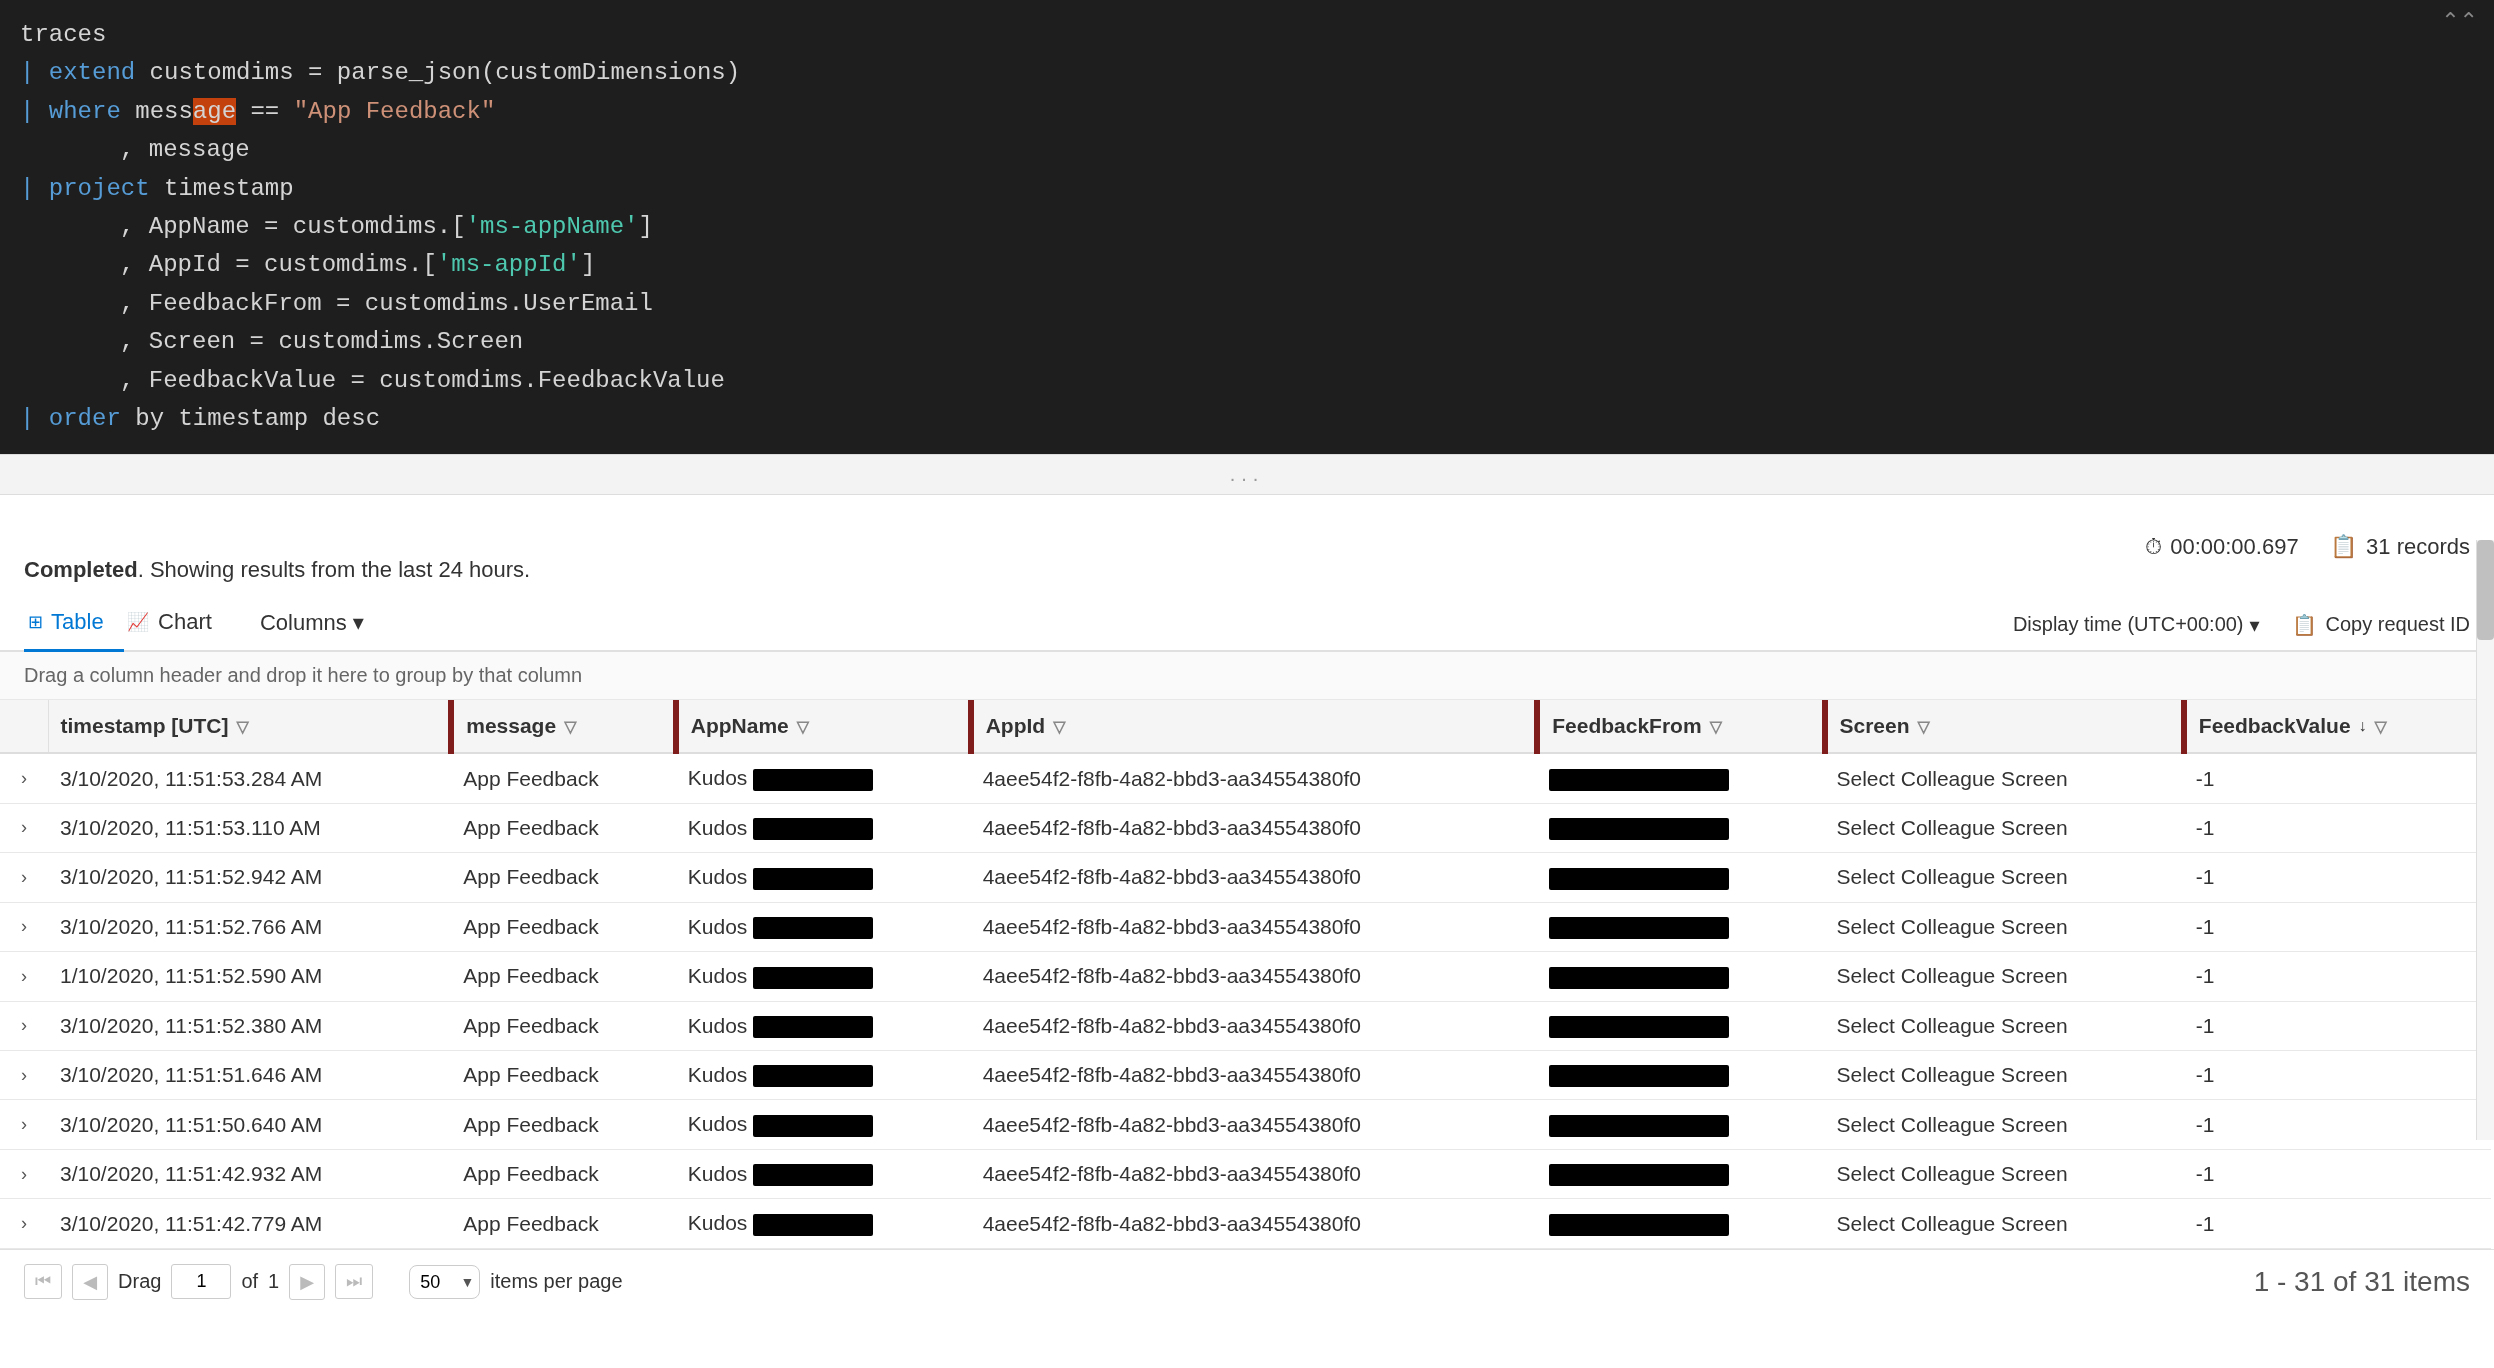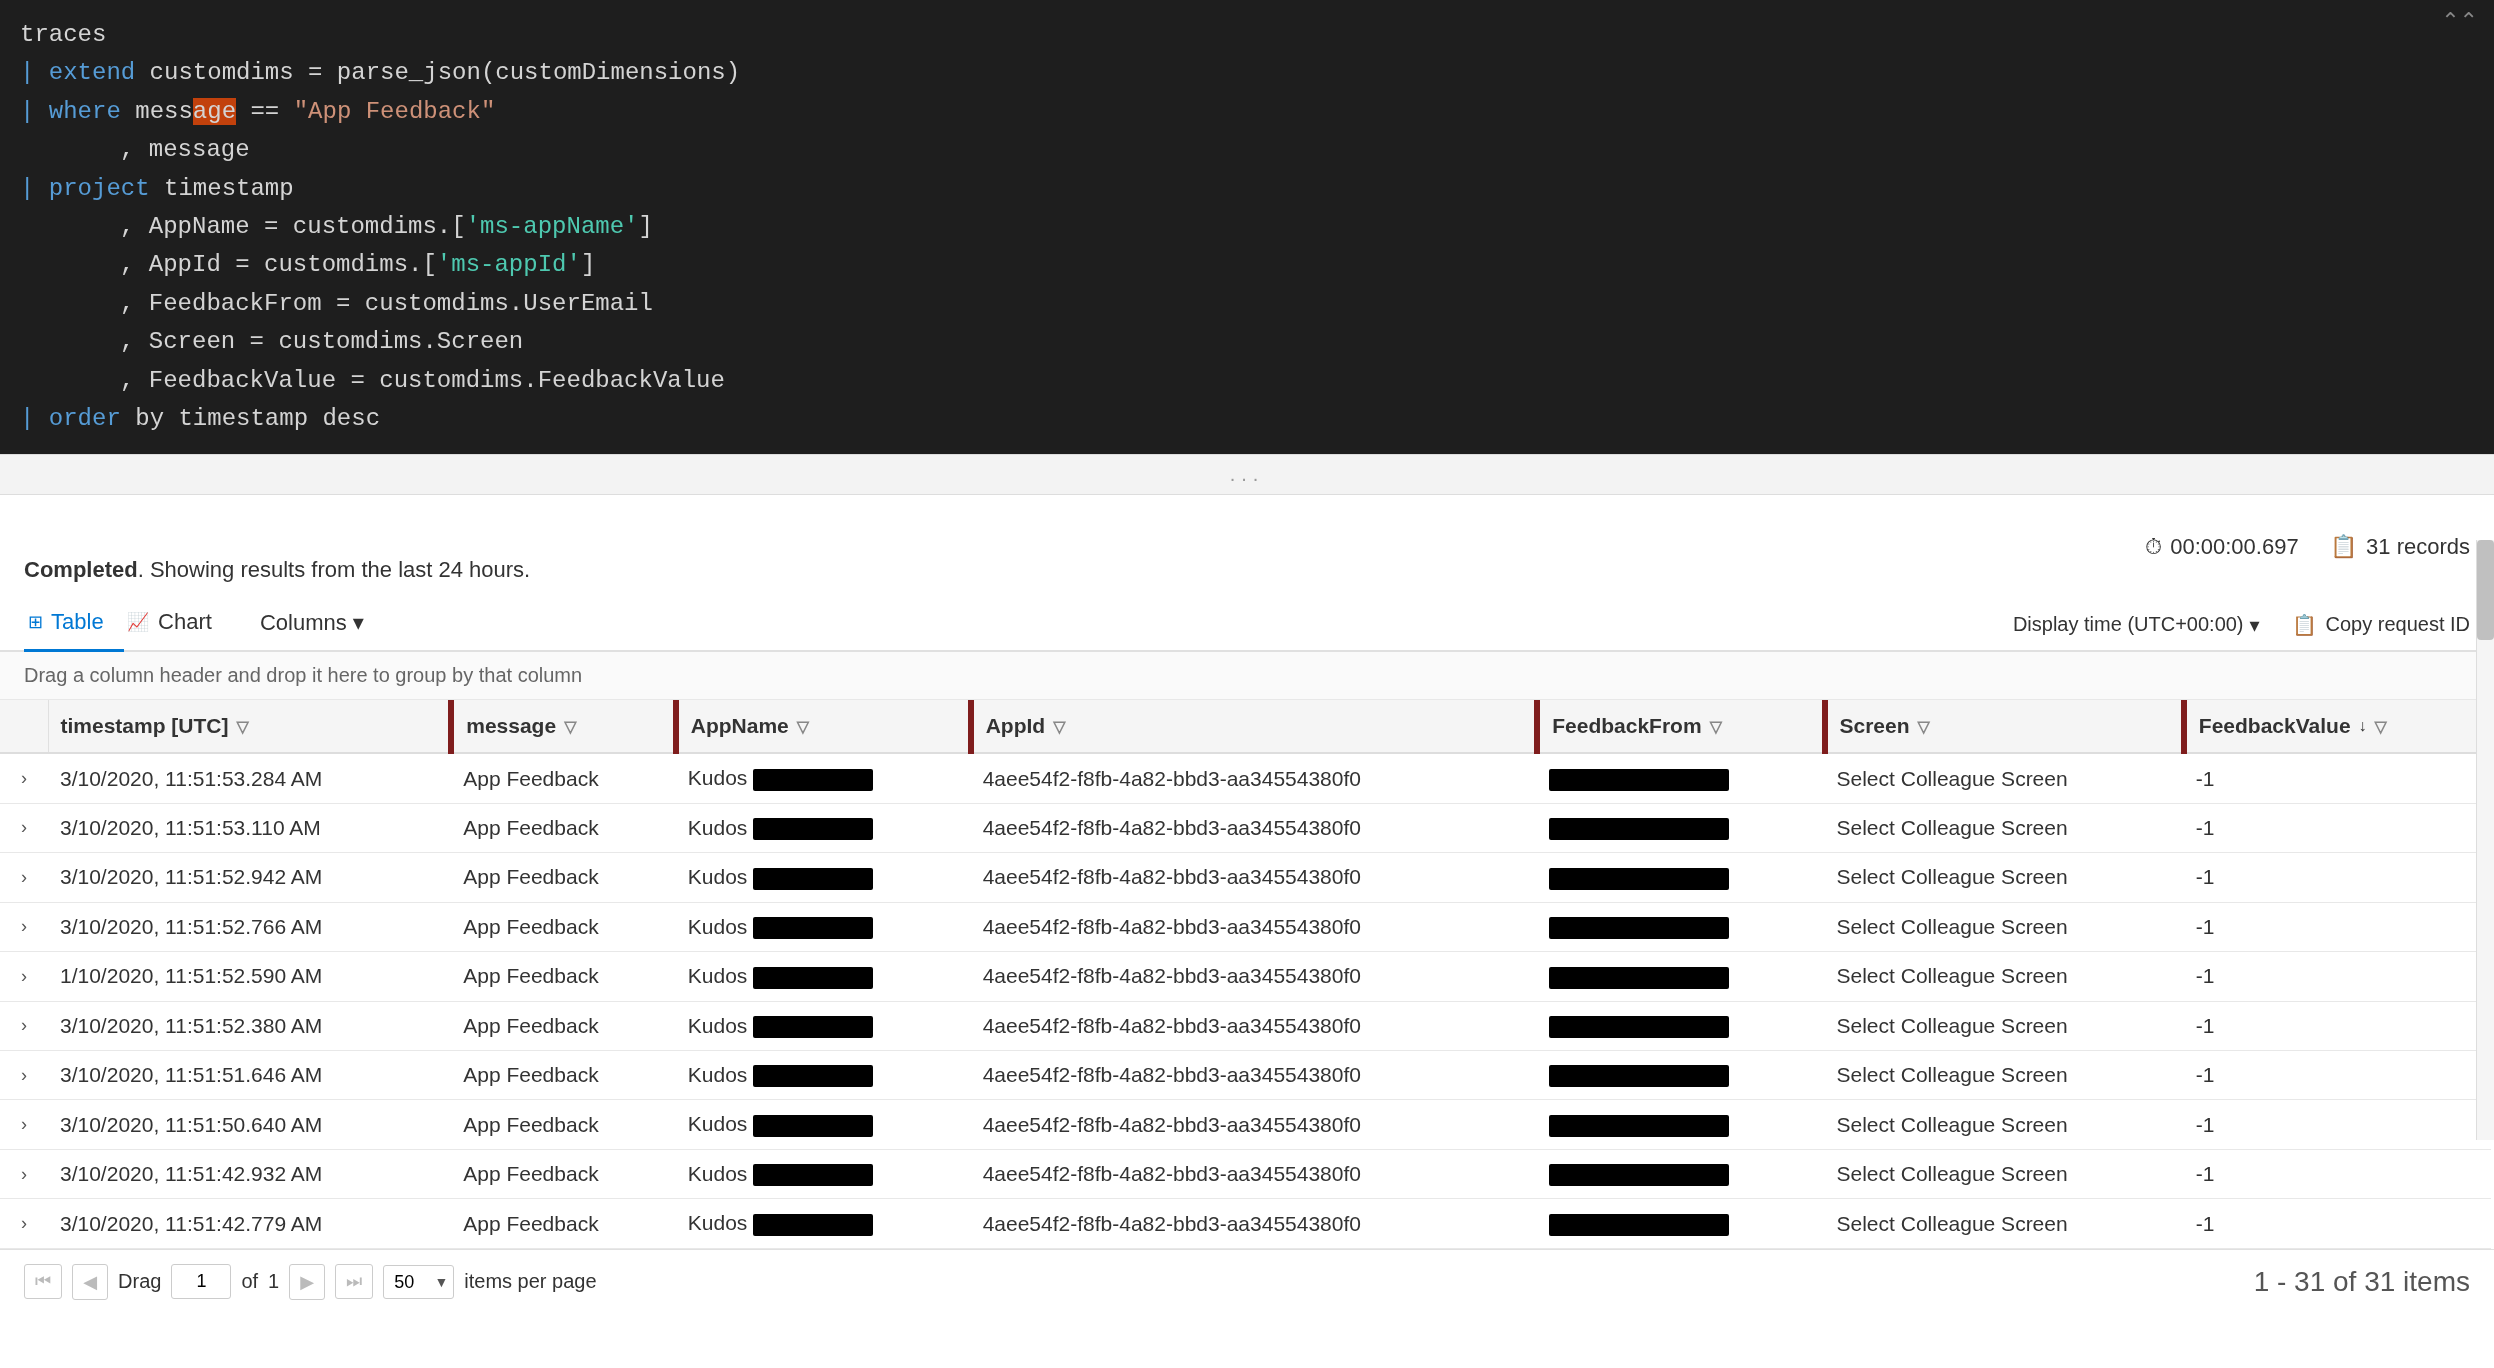--- a/index.html
+++ b/index.html
@@ -295,26 +295,27 @@
     .page-input {
       border: 1px solid #ccc;
       border-radius: 3px;
       padding: 6px 10px;
       width: 60px;
       font-size: 18px;
       text-align: center;
     }
     .per-page-select {
       border: 1px solid #ccc;
-      border-radius: 3px;
+      border-radius: 8px;
       padding: 6px 10px;
       font-size: 18px;
       appearance: none;
       padding-right: 28px;
       background: #fff;
+      margin-left: 26px;
     }
     .per-page-wrap {
       position: relative;
       display: inline-flex;
       align-items: center;
     }
     .per-page-wrap::after {
       content: '▼';
       position: absolute;
       right: 6px;

